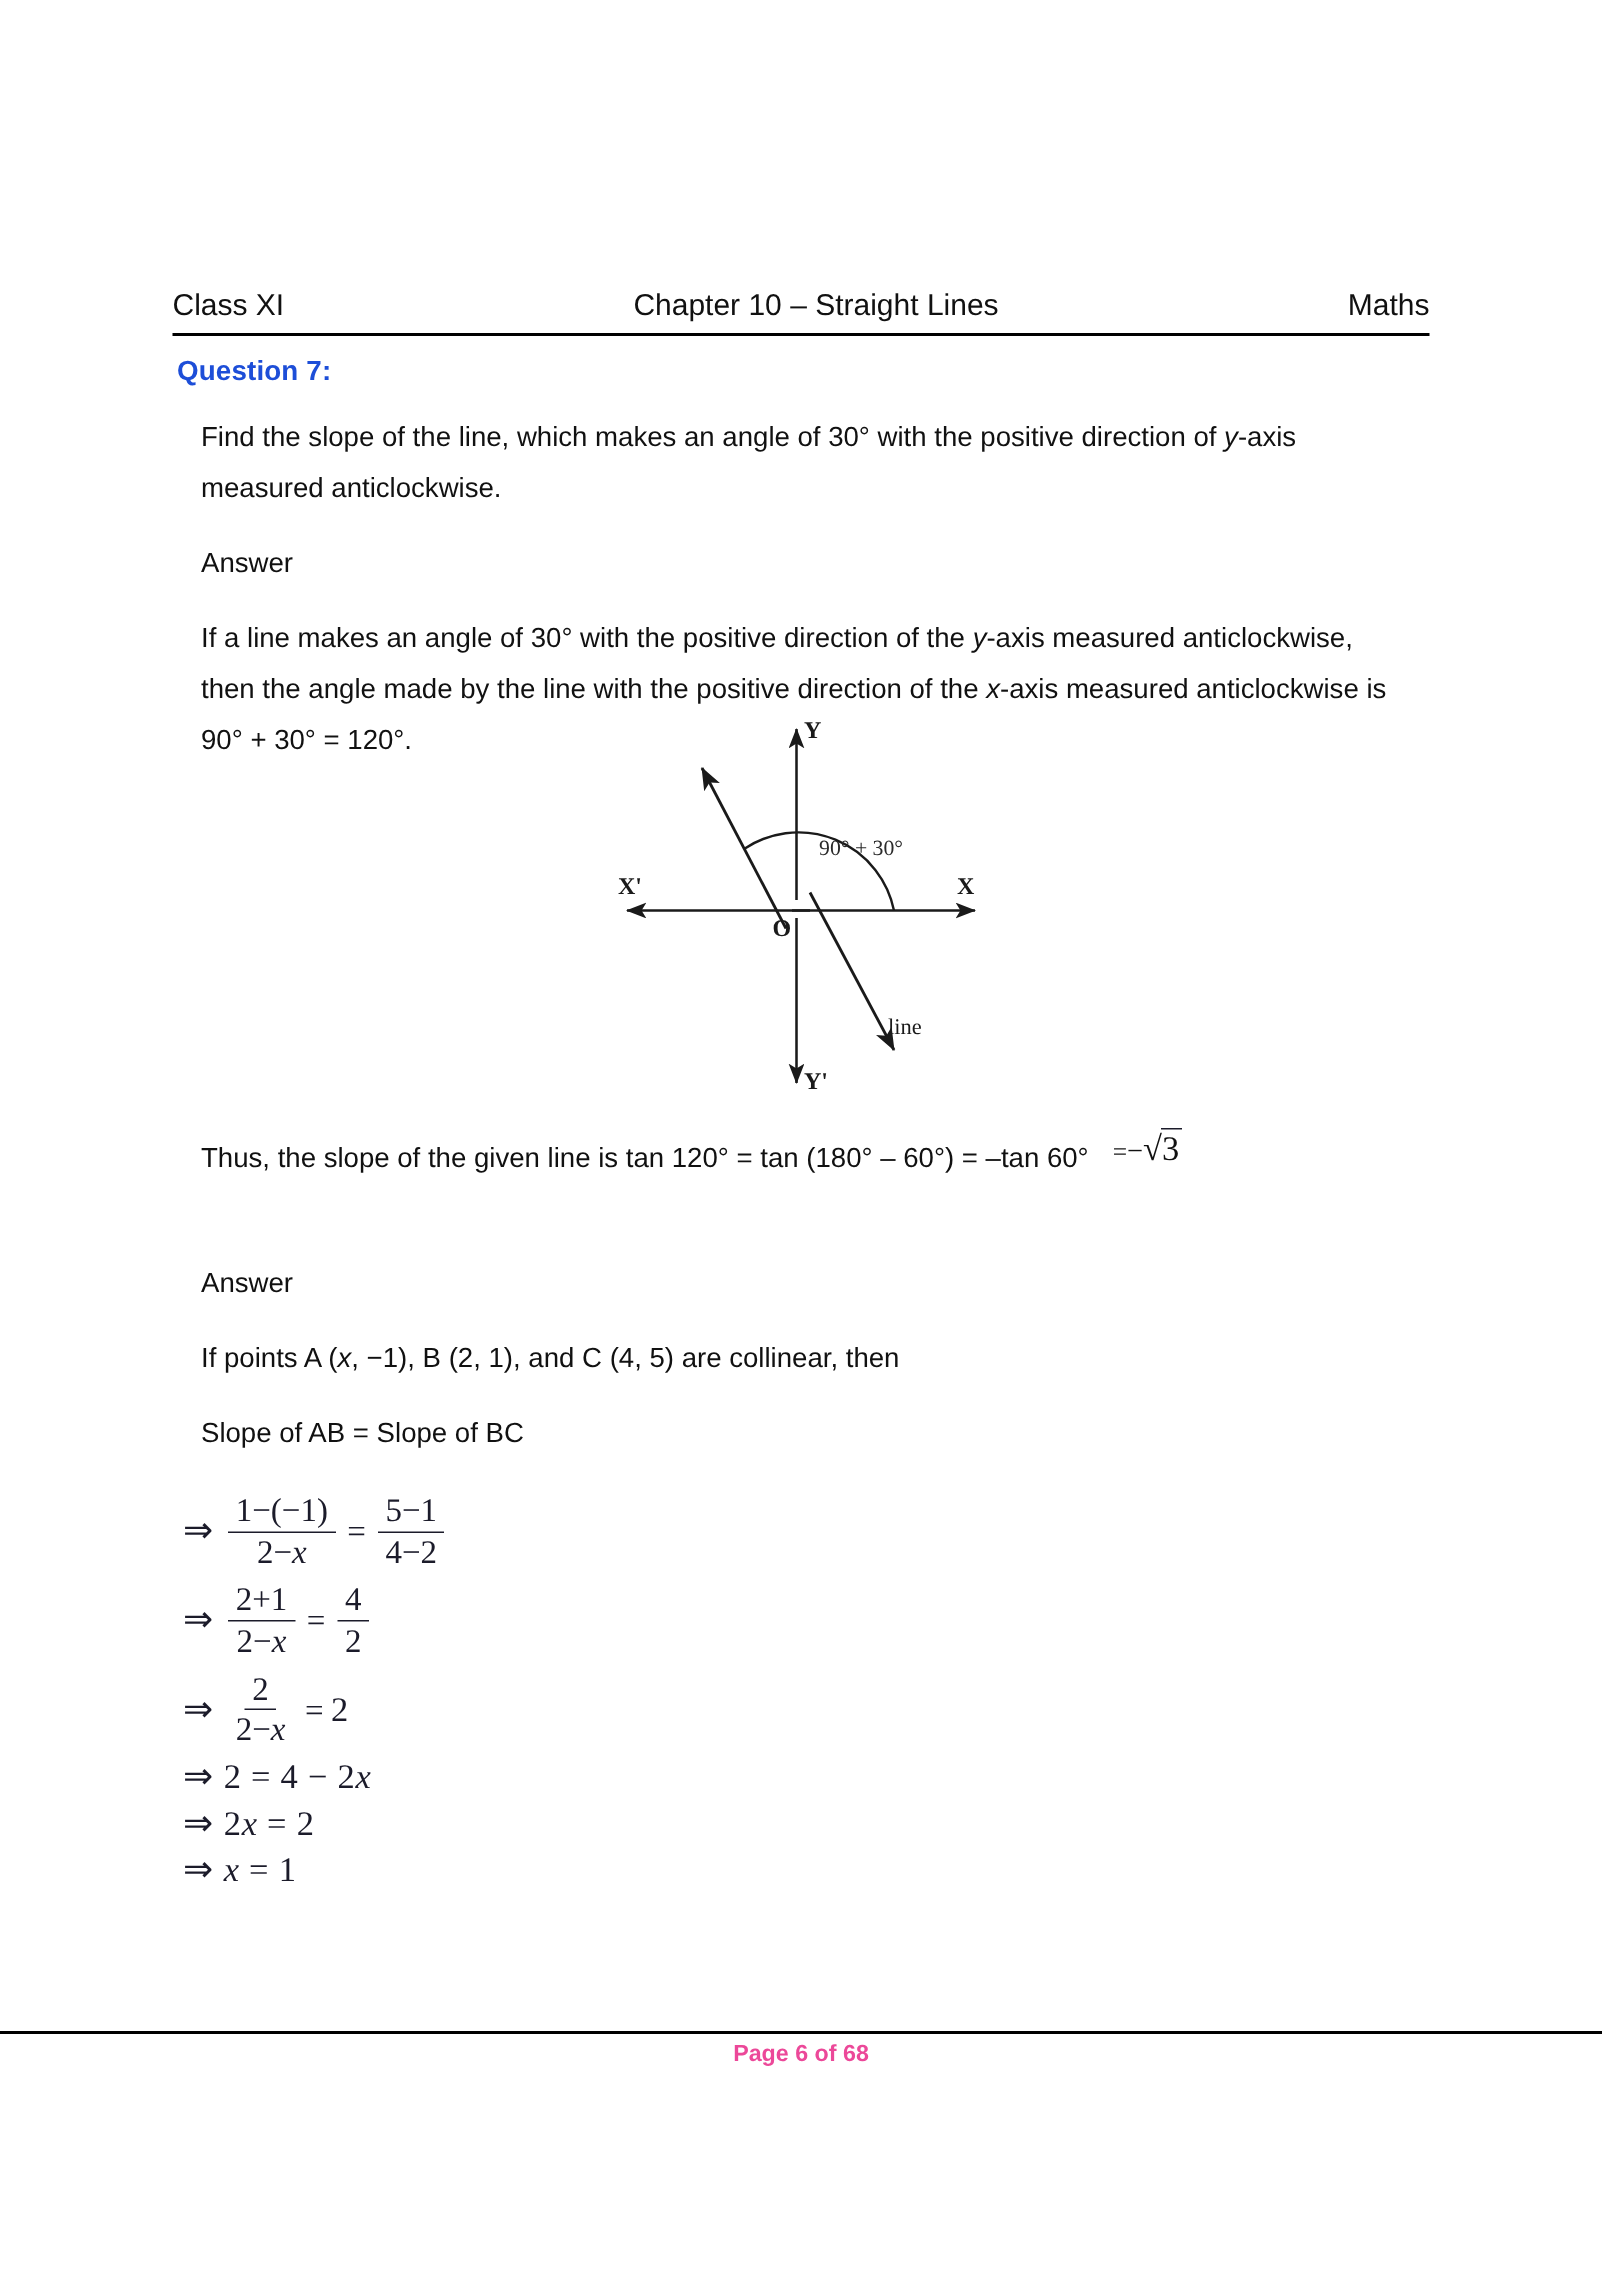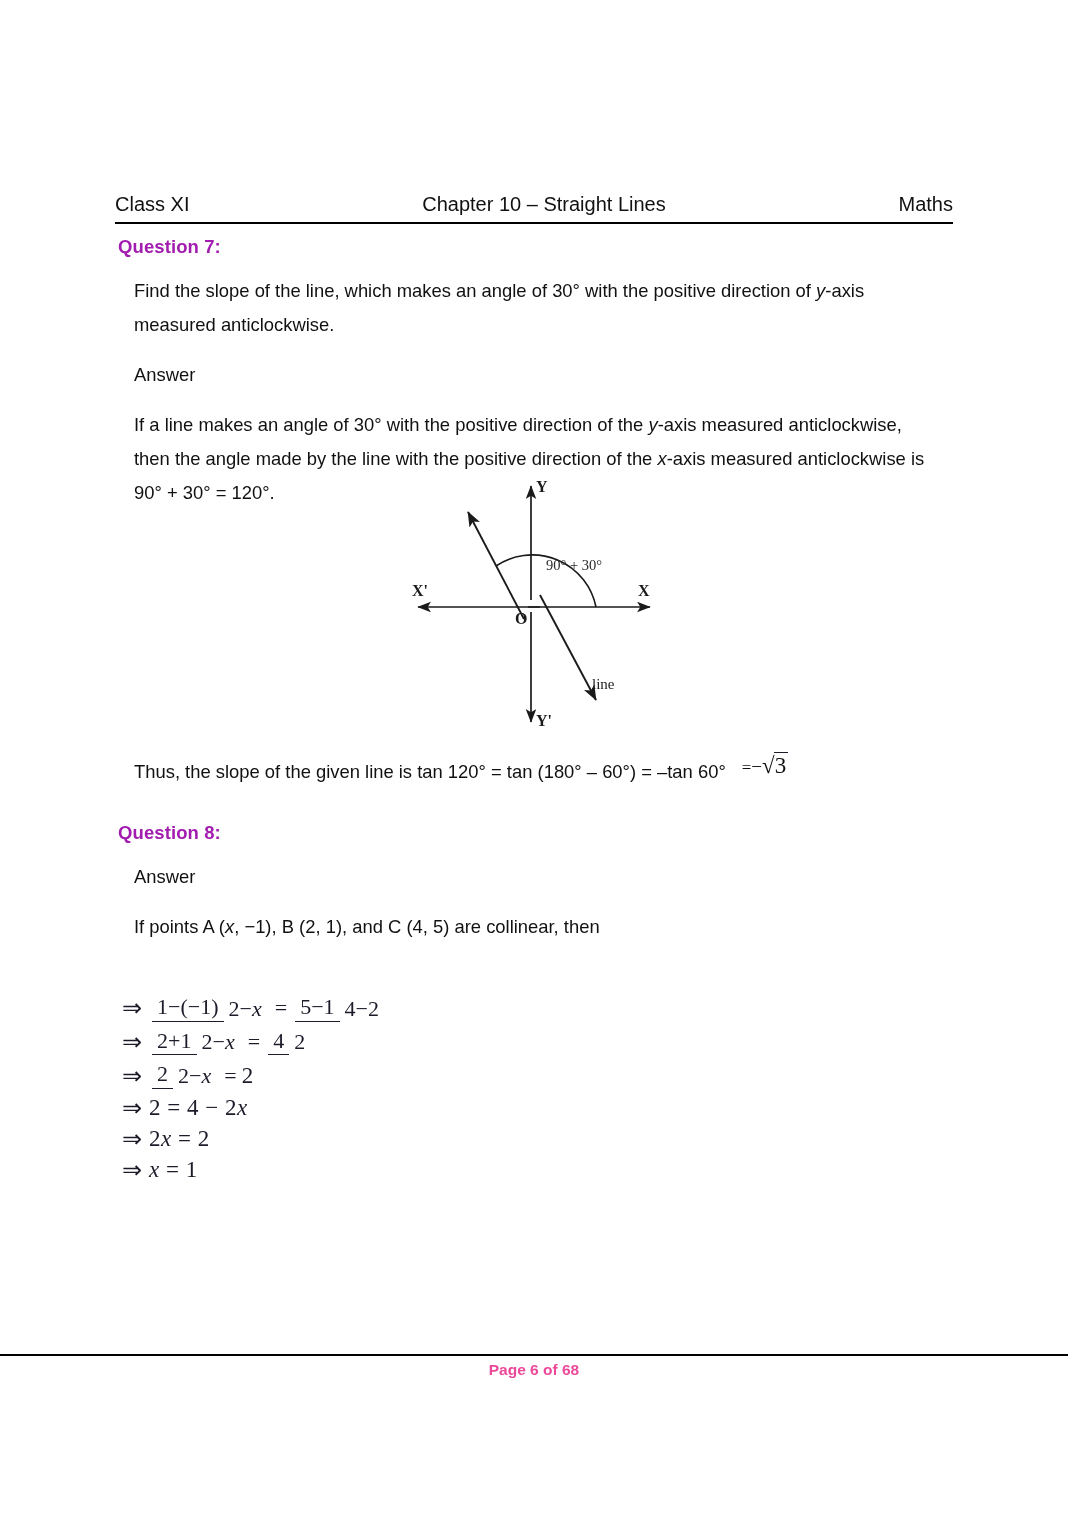--- a/index.html
+++ b/index.html
@@ -44,21 +44,21 @@
   .content {
     position: absolute;
     left: 118px;
     top: 236px;
     width: 840px;
   }
 
   .q-heading {
     font-size: 18.5px;
     font-weight: bold;
-    color: #a21caf;
+    color: #1d4ed8;
     letter-spacing: .1px;
     margin: 0 0 13px 0;
   }
 
   .para {
     font-size: 18.4px;
     line-height: 34px;
     margin: 16px;
     color: #111;
   }
@@ -126,21 +126,21 @@
   }
   .eq-arrow {
     font-size: 24px;
     margin-right: 7px;
   }
   .eq-inline { font-size: 23px; letter-spacing: .5px; }
   .eq-inline i { font-style: italic; }
 
   .frac {
     display: inline-flex;
-    flex-direction: row;
+    flex-direction: column;
     align-items: center;
     vertical-align: middle;
     margin: 0 3px;
     font-size: 22px;
     line-height: 1.12;
   }
   .frac .num {
     padding: 0 5px 1px 5px;
     border-bottom: 1.5px solid #1b1b2a;
   }
@@ -220,27 +220,27 @@
       <text class="fig-angle" x="146" y="98">90° + 30°</text>
       <text class="fig-label" x="192" y="217">line</text>
     </svg>
   </div>
 
   <div style="position:absolute; left:118px; top:752px; width:860px;">
     <p class="para" style="display:inline; vertical-align:baseline;">Thus, the slope of the given line is tan 120° = tan (180° – 60°) = –tan 60°</p><span class="radical"><span style="font-size:17px;">=</span><span style="font-size:19px;">−</span><span>√</span><span class="rad-body">3</span></span>
   </div>
 
   <div style="position:absolute; left:118px; top:822px; width:840px;">
-    <p class="q-heading">Question 8:</p>
 
 
     <p class="para">Answer</p>
 
     <p class="para"><span>If points A (</span><em class="v">x</em><span>, −1), B (2, 1), and C (4, 5) are collinear, then</span></p>
 
+    <p class="para">Slope of AB = Slope of BC</p>
   </div>
 
   <div class="eqs">
 
     <div class="eq-row">
       <span class="eq-arrow">⇒</span>
       <span class="frac">
         <span class="num">1−(−1)</span>
         <span class="den"><span>2−</span><i>x</i></span>
       </span>

